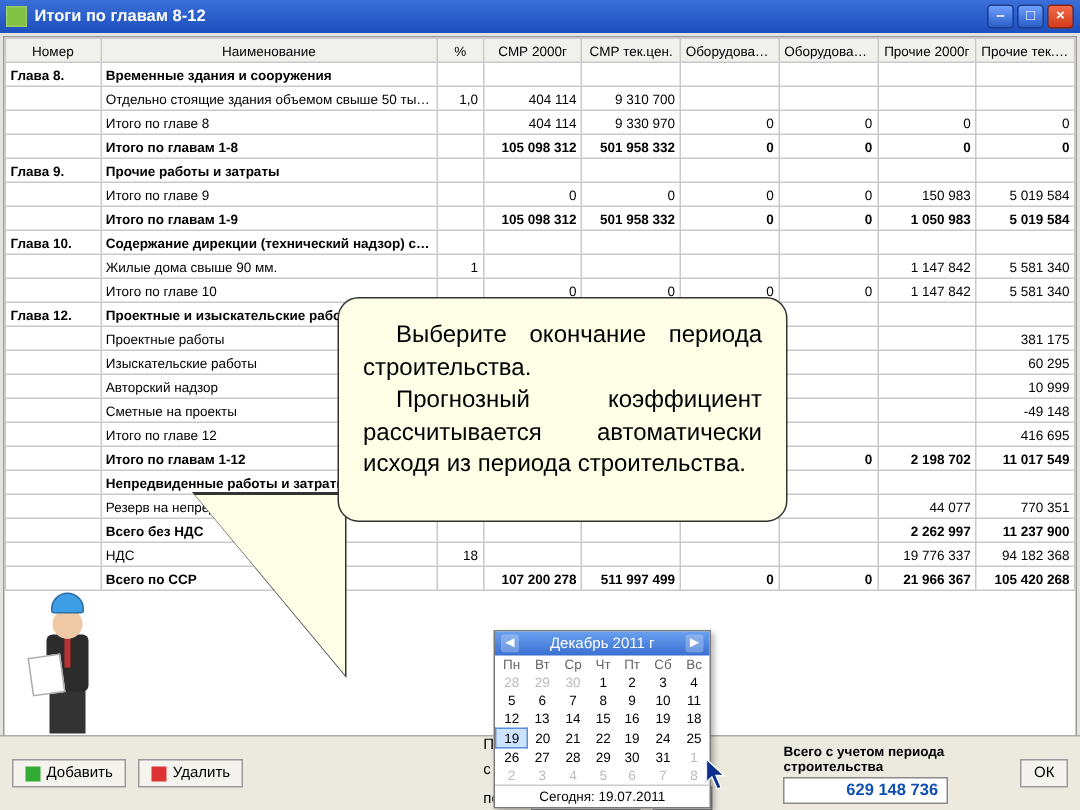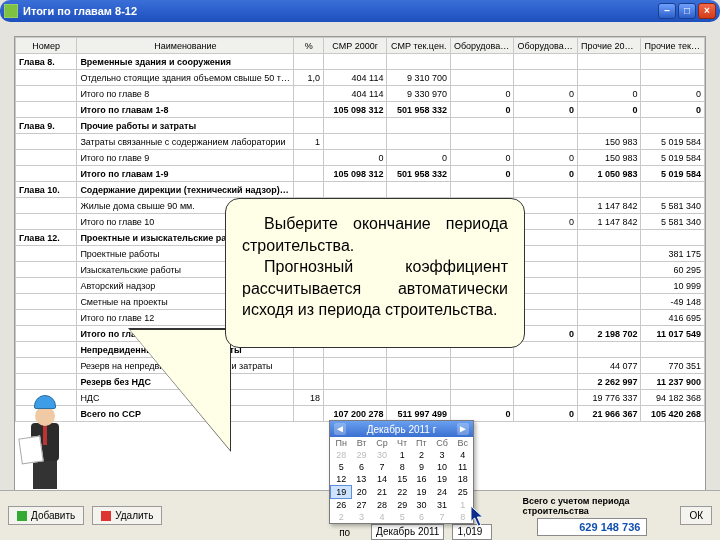--- a/index.html
+++ b/index.html
@@ -1,22 +1,22 @@
 <!DOCTYPE html>
 <html><head>
 <meta charset="utf-8">
 <style>
   * { box-sizing: border-box; margin: 0; padding: 0; }
   body { font-family: Tahoma, Arial, sans-serif; font-size: 10px; background: #e4e3de; width: 720px; height: 540px; overflow: hidden; position: relative; }
-  .titlebar { background: linear-gradient(#3a6fd8,#1d4fbd); height: 22px; display: flex; align-items: center; padding: 0 4px; color: #fff; font-weight: bold; font-size: 11px; border-radius: 10px; }
+  .titlebar { background: linear-gradient(#3a6fd8,#1d4fbd); height: 22px; display: flex; align-items: center; padding: 0 4px; color: #fff; font-weight: bold; font-size: 11px; }
   .titlebar .icon { width: 14px; height: 14px; background: #7fc243; margin-right: 5px; border: 1px solid #fff3; }
   .winbtns { margin-left: auto; display: flex; gap: 2px; }
   .winbtn { width: 18px; height: 16px; background: linear-gradient(#6fa0ff,#2c5fc7); border: 1px solid #1a3f8f; border-radius: 3px; color:#fff; text-align:center; line-height:13px; font-size:10px; }
   .winbtn.close { background: linear-gradient(#f26a4a,#d23c1a); border-color:#8a2510;}
-  .grid-wrap { background:#fff; border:1px solid #999; margin:14px; height:468px; overflow:hidden;}
+  .grid-wrap { background:#fff; border:1px solid #999; margin:2px; height:468px; overflow:hidden;}
   table.grid { border-collapse: collapse; width: 100%; table-layout: fixed; }
   table.grid th, table.grid td { border: 1px solid #c9c9c9; padding: 1px 3px; height:16px; font-size:9px; overflow:hidden; white-space:nowrap; text-overflow:ellipsis; }
   table.grid th { background:#f0f0ec; font-weight:normal; text-align:center; }
   table.grid td.num { text-align:right; }
   table.grid tr.bold td { font-weight:bold; }
   .col-num{width:58px}.col-name{width:205px}.col-pct{width:28px}.col-v{width:60px}
   .callout { position:absolute; left:225px; top:198px; width:300px; height:150px; background:#ffffe8; border:1px solid #333; border-radius:14px; padding:14px 16px; font-size:16px; line-height:1.35; text-align:justify; z-index:10;}
   .callout-tail { position:absolute; left:130px; top:330px; width:0; height:0; border-style:solid; border-width:0 100px 120px 0; border-color:transparent #ffffe8 transparent transparent; z-index:9;}
   .callout-tail-b { position:absolute; left:128px; top:328px; width:0; height:0; border-style:solid; border-width:0 103px 124px 0; border-color:transparent #333 transparent transparent; z-index:8;}
   .man { position:absolute; left:18px; top:395px; width:50px; height:95px; z-index:7;}
@@ -24,21 +24,21 @@
   .head{position:absolute;top:11px;left:17px;width:20px;height:20px;background:#f0c9a5;border-radius:50%;}
   .torso{position:absolute;top:28px;left:13px;width:28px;height:38px;background:#2b2b2b;border-radius:4px;}
   .tie{position:absolute;top:30px;left:25px;width:4px;height:20px;background:#b33;}
   .papers{position:absolute;top:42px;left:2px;width:22px;height:26px;background:#fff;border:1px solid #aaa;transform:rotate(-8deg);}
   .legs{position:absolute;top:62px;left:15px;width:24px;height:32px;background:#333;}
   .footer { position:absolute; bottom:0; left:0; right:0; height:50px; background:#eceade; border-top:1px solid #aaa; padding:4px 8px; display:flex; align-items:center; gap:8px;}
   .btn { background:#f4f3ee; border:1px solid #9a9a9a; padding:3px 8px; font-size:10px; display:flex; align-items:center; gap:4px;}
   .btn .bi { width:10px;height:10px;display:inline-block;}
   .footer-mid { margin-left:auto; font-size:10px; display:grid; grid-template-columns:auto auto auto auto; gap:3px 8px; align-items:center;}
   .fld { border:1px solid #8a8a8a; background:#fff; padding:1px 4px; min-width:70px; height:16px; font-size:10px;}
-  .footer-right{margin-left:14px; display:flex; flex-direction:column; align-items:center; gap:2px;}
+  .footer-right{margin-left:31px; display:flex; flex-direction:column; align-items:flex-start; gap:2px;}
   .total-box{border:1px solid #8a8a8a; background:#fff; padding:2px 6px; min-width:110px; text-align:right; font-weight:bold; color:#1050b0; font-size:11px;}
   .btn-ok{margin-left:10px;}
   .datepicker{position:absolute; left:329px; top:420px; width:145px; background:#fff; border:1px solid #7a7a7a; font-size:9px; z-index:20; box-shadow:2px 2px 4px rgba(0,0,0,.3);}
   .dp-head{background:linear-gradient(#6aa0f0,#3a70d0); color:#fff; display:flex; align-items:center; justify-content:space-between; padding:2px 4px; font-size:10px;}
   .dp-nav{width:12px;height:12px;background:rgba(255,255,255,.25);border-radius:2px;text-align:center;line-height:11px;}
   table.dp{width:100%; border-collapse:collapse;}
   table.dp th{color:#666;font-weight:normal;padding:1px 0;}
   table.dp td{text-align:center; padding:1px 0; cursor:default;}
   table.dp td.dim{color:#bbb;}
   table.dp td.sel{background:#cde3ff;border:1px solid #5a8fe0;}
@@ -136,40 +136,29 @@
           <td class="num"></td>
           <td class="num"></td>
           <td class="num"></td>
           <td class="num"></td>
           <td class="num"></td>
           <td class="num"></td>
           <td class="num"></td>
         </tr>
         <tr>
           <td></td>
-          <td>Затраты связанные с содержанием лаборатории</td>
-          <td class="num">1</td>
-          <td class="num"></td>
-          <td class="num"></td>
-          <td class="num"></td>
-          <td class="num"></td>
+          <td>Итого по главе 9</td>
+          <td class="num"></td>
+          <td class="num">0</td>
+          <td class="num">0</td>
+          <td class="num">0</td>
+          <td class="num">0</td>
           <td class="num">150 983</td>
           <td class="num">5 019 584</td>
         </tr>
-        <tr>
-          <td></td>
-          <td>Итого по главе 9</td>
-          <td class="num"></td>
-          <td class="num">0</td>
-          <td class="num">0</td>
-          <td class="num">0</td>
-          <td class="num">0</td>
-          <td class="num">150 983</td>
-          <td class="num">5 019 584</td>
-        </tr>
         <tr class="bold">
           <td></td>
           <td>Итого по главам 1-9</td>
           <td class="num"></td>
           <td class="num">105 098 312</td>
           <td class="num">501 958 332</td>
           <td class="num">0</td>
           <td class="num">0</td>
           <td class="num">1 050 983</td>
           <td class="num">5 019 584</td>
@@ -301,21 +290,21 @@
           <td class="num"></td>
           <td class="num"></td>
           <td class="num"></td>
           <td class="num"></td>
           <td class="num"></td>
           <td class="num">44 077</td>
           <td class="num">770 351</td>
         </tr>
         <tr class="bold">
           <td></td>
-          <td>Резерв без НДС</td>
+          <td>Всего без НДС</td>
           <td class="num"></td>
           <td class="num"></td>
           <td class="num"></td>
           <td class="num"></td>
           <td class="num"></td>
           <td class="num">2 262 997</td>
           <td class="num">11 237 900</td>
         </tr>
         <tr>
           <td></td>
@@ -459,19 +448,20 @@
           <td class="dim">2</td>
           <td class="dim">3</td>
           <td class="dim">4</td>
           <td class="dim">5</td>
           <td class="dim">6</td>
           <td class="dim">7</td>
           <td class="dim">8</td>
         </tr>
       </tbody>
     </table>
+  <div class="dp-foot">Сегодня: 19.07.2011</div>
 </div>
 
 <div class="cursor">
   <svg viewBox="0 0 20 24">
       <polygon points="0,0 0,17 4,13 8,22 11,21 7,12 13,12" fill="#0a2e8a" stroke="#fff" stroke-width="1"></polygon>
     </svg>
 </div>
 
 </body></html>

